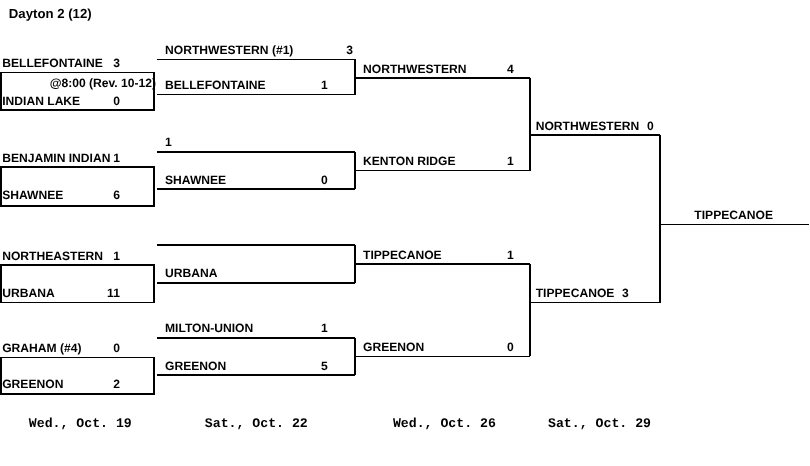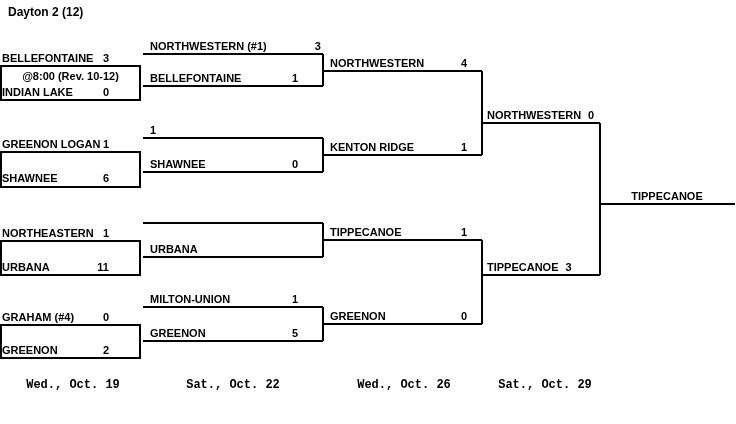--- a/index.html
+++ b/index.html
@@ -23,21 +23,21 @@
     height:13px;line-height:13px;white-space:nowrap;
   }
   .c1{left:2px;width:107px;}
   .c2{left:150px;width:148px;gap:48px;}
   .c3{left:330px;width:137px;}
   .c4{left:487px;justify-content:flex-start;}
   .c4 .score{margin-left:7px;}
   .note{
     position:absolute;left:1px;width:139px;top:70px;
     font-size:11px;font-weight:bold;text-align:center;
-    height:13px;line-height:13px;white-space:nowrap;
+    height:13px;line-height:13px;white-space:nowrap;padding-left:23px;
   }
   .champ{
     position:absolute;left:600px;width:134px;top:190px;
     font-size:11px;font-weight:bold;text-align:center;
     height:13px;line-height:13px;white-space:nowrap;
   }
   .date{
     position:absolute;top:378px;transform:translateX(-50%);
     font-size:12px;font-weight:bold;white-space:nowrap;font-family:Liberation Mono, monospace;
   }
@@ -71,21 +71,21 @@
       <span>BELLEFONTAINE</span>
       <span class="score">3</span>
     </div>
   <div class="note">@8:00 (Rev. 10-12)</div>
   <div class="lbl c1" style="top:86px">
       <span>INDIAN LAKE</span>
       <span class="score">0</span>
     </div>
 
   <div class="lbl c1" style="top:138px">
-      <span>GREENON LOGAN</span>
+      <span>BENJAMIN INDIAN</span>
       <span class="score">1</span>
     </div>
   <div class="lbl c1" style="top:172px">
       <span>SHAWNEE</span>
       <span class="score">6</span>
     </div>
 
   <div class="lbl c1" style="top:227px">
       <span>NORTHEASTERN</span>
       <span class="score">1</span>

